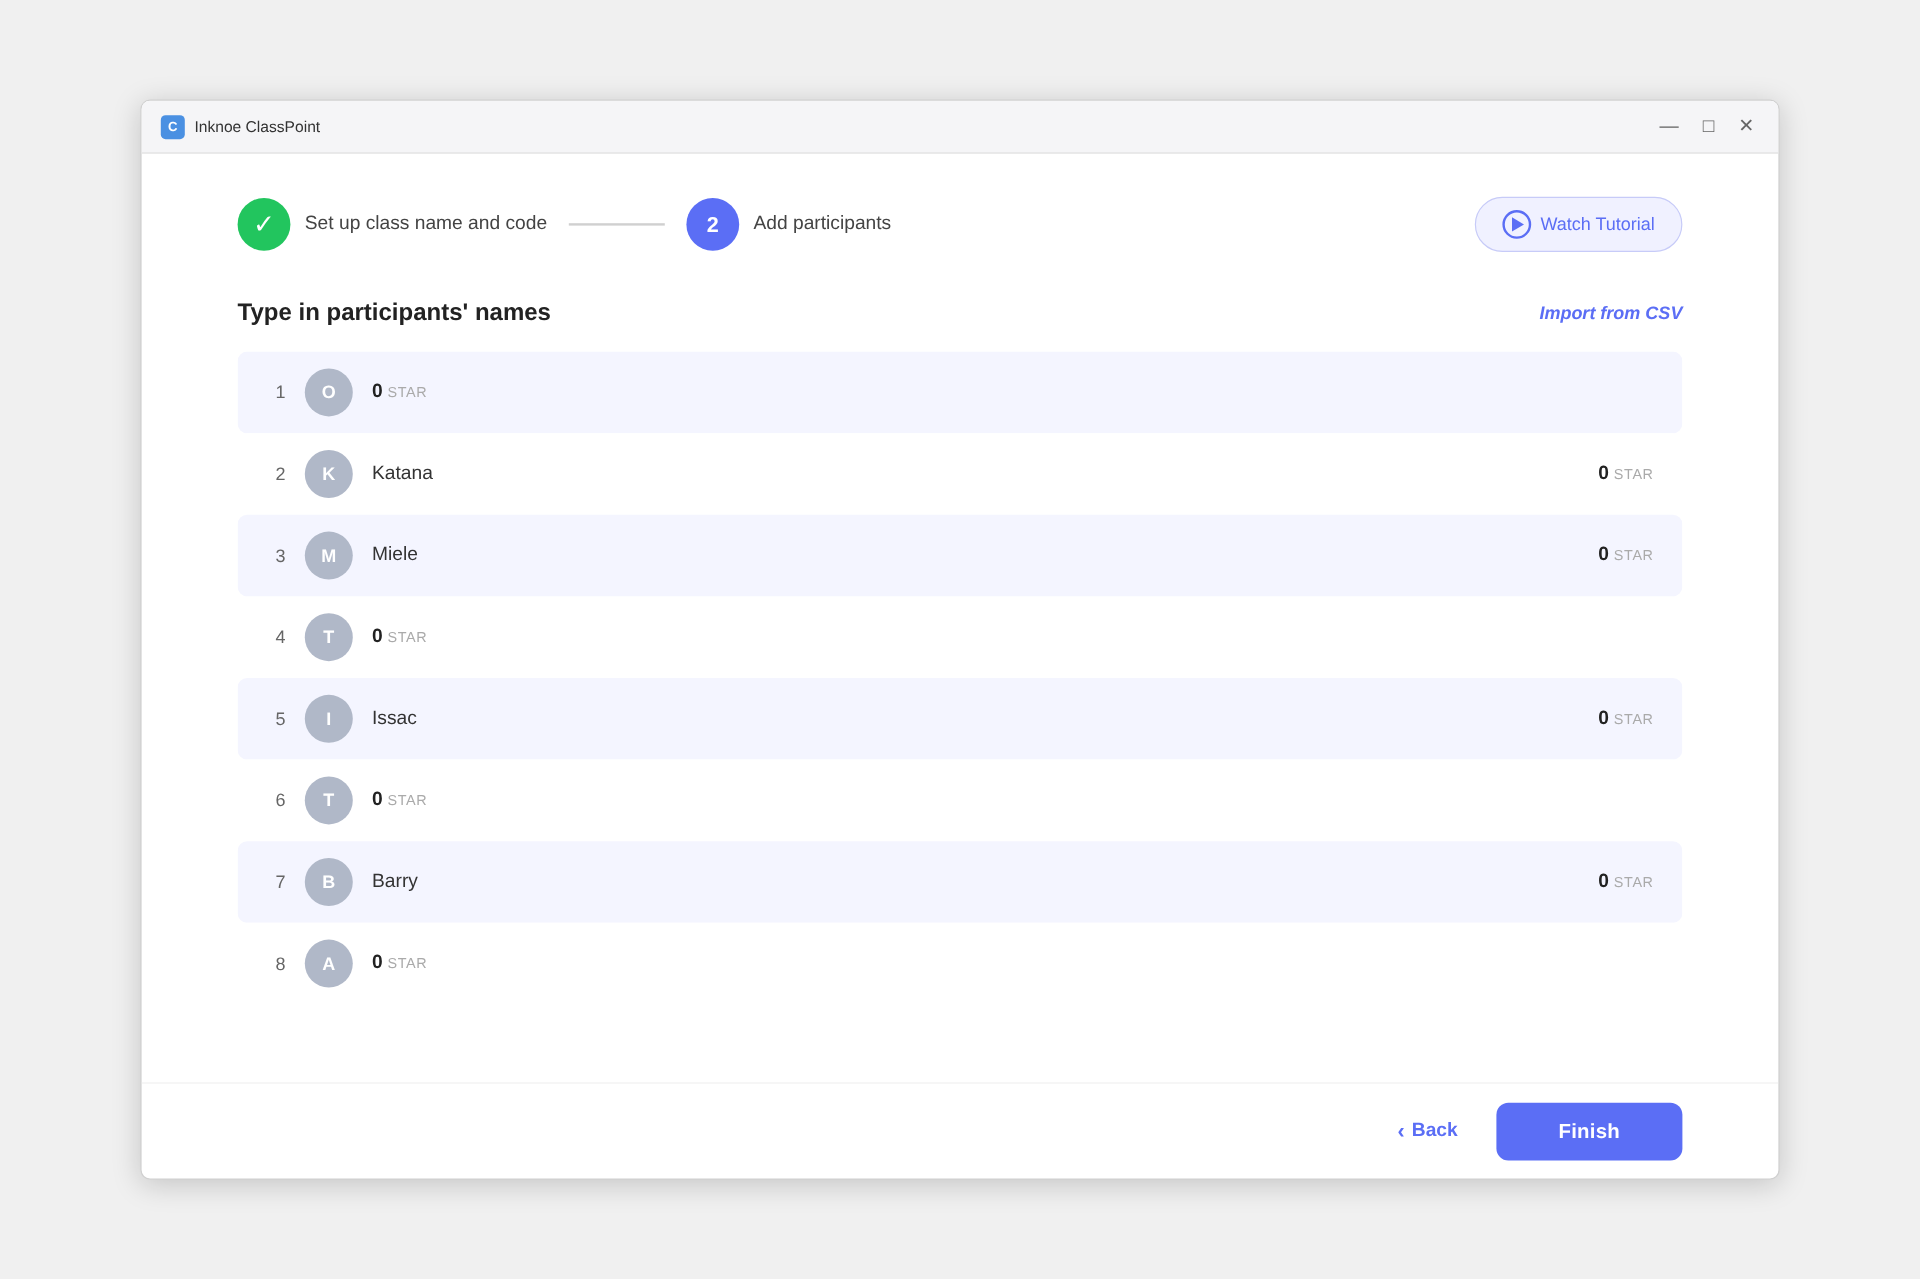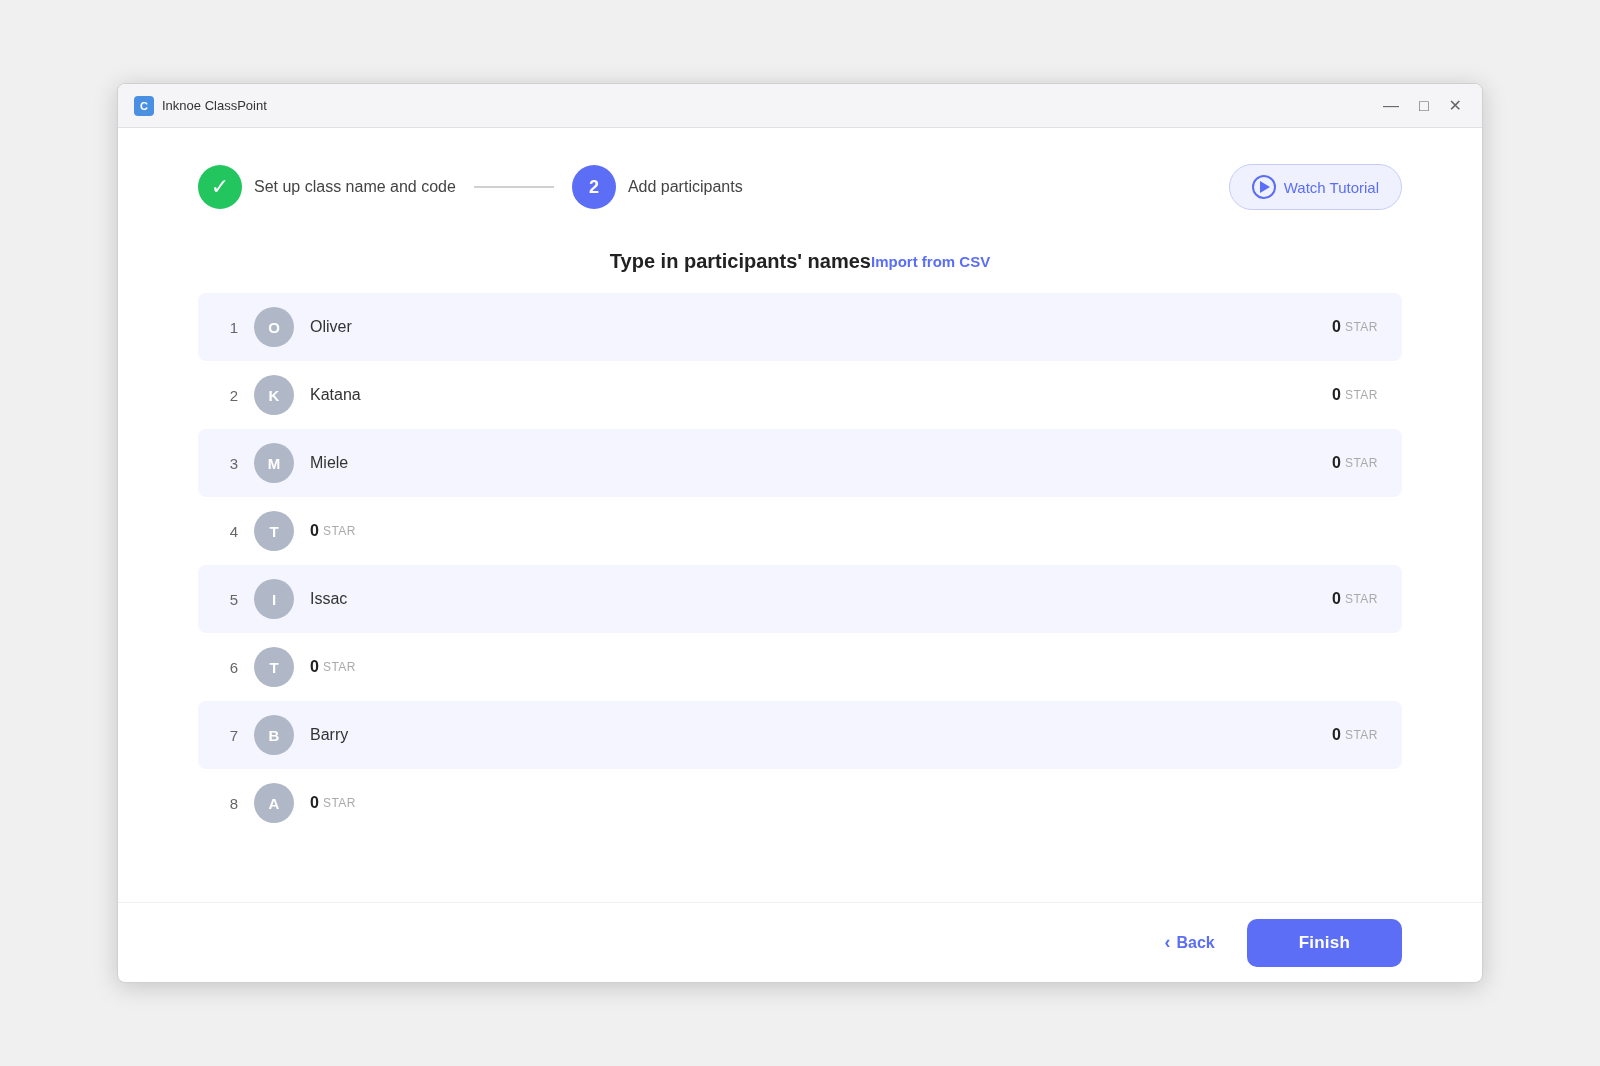--- a/index.html
+++ b/index.html
@@ -162,34 +162,35 @@
       border-top: 6px solid transparent;
       border-bottom: 6px solid transparent;
       border-left: 10px solid #5b6ef5;
       margin-left: 2px;
     }
 
     
     .section-header {
       display: flex;
       align-items: center;
-      justify-content: center;
+      justify-content: space-between;
       margin-bottom: 20px;
     }
     .section-title {
       font-size: 20px;
       font-weight: 700;
       color: #222;
     }
     .import-csv-link {
       font-size: 15px;
       color: #5b6ef5;
       font-weight: 600;
       cursor: pointer;
       text-decoration: none;
+      font-style: italic;
     }
 
     
     .participants-list {
       flex: 1;
       overflow-y: auto;
       position: relative;
     }
     .participants-list::-webkit-scrollbar {
       width: 6px;
@@ -349,21 +350,20 @@
     <div class="section-header">
       <span class="section-title">Type in participants' names</span>
       <a class="import-csv-link">Import from CSV</a>
     </div>
 
     <div class="participants-list" id="participants-list">
 
     <div class="participant-row">
       <span class="row-number">1</span>
       <div class="avatar">O</div>
-      <span class="participant-name">Oliver</span>
       <div class="star-count">
         <span class="star-number">0</span>
         <span class="star-label">STAR</span>
       </div>
     </div>
         <div class="participant-row">
       <span class="row-number">2</span>
       <div class="avatar">K</div>
       <span class="participant-name">Katana</span>
       <div class="star-count">

